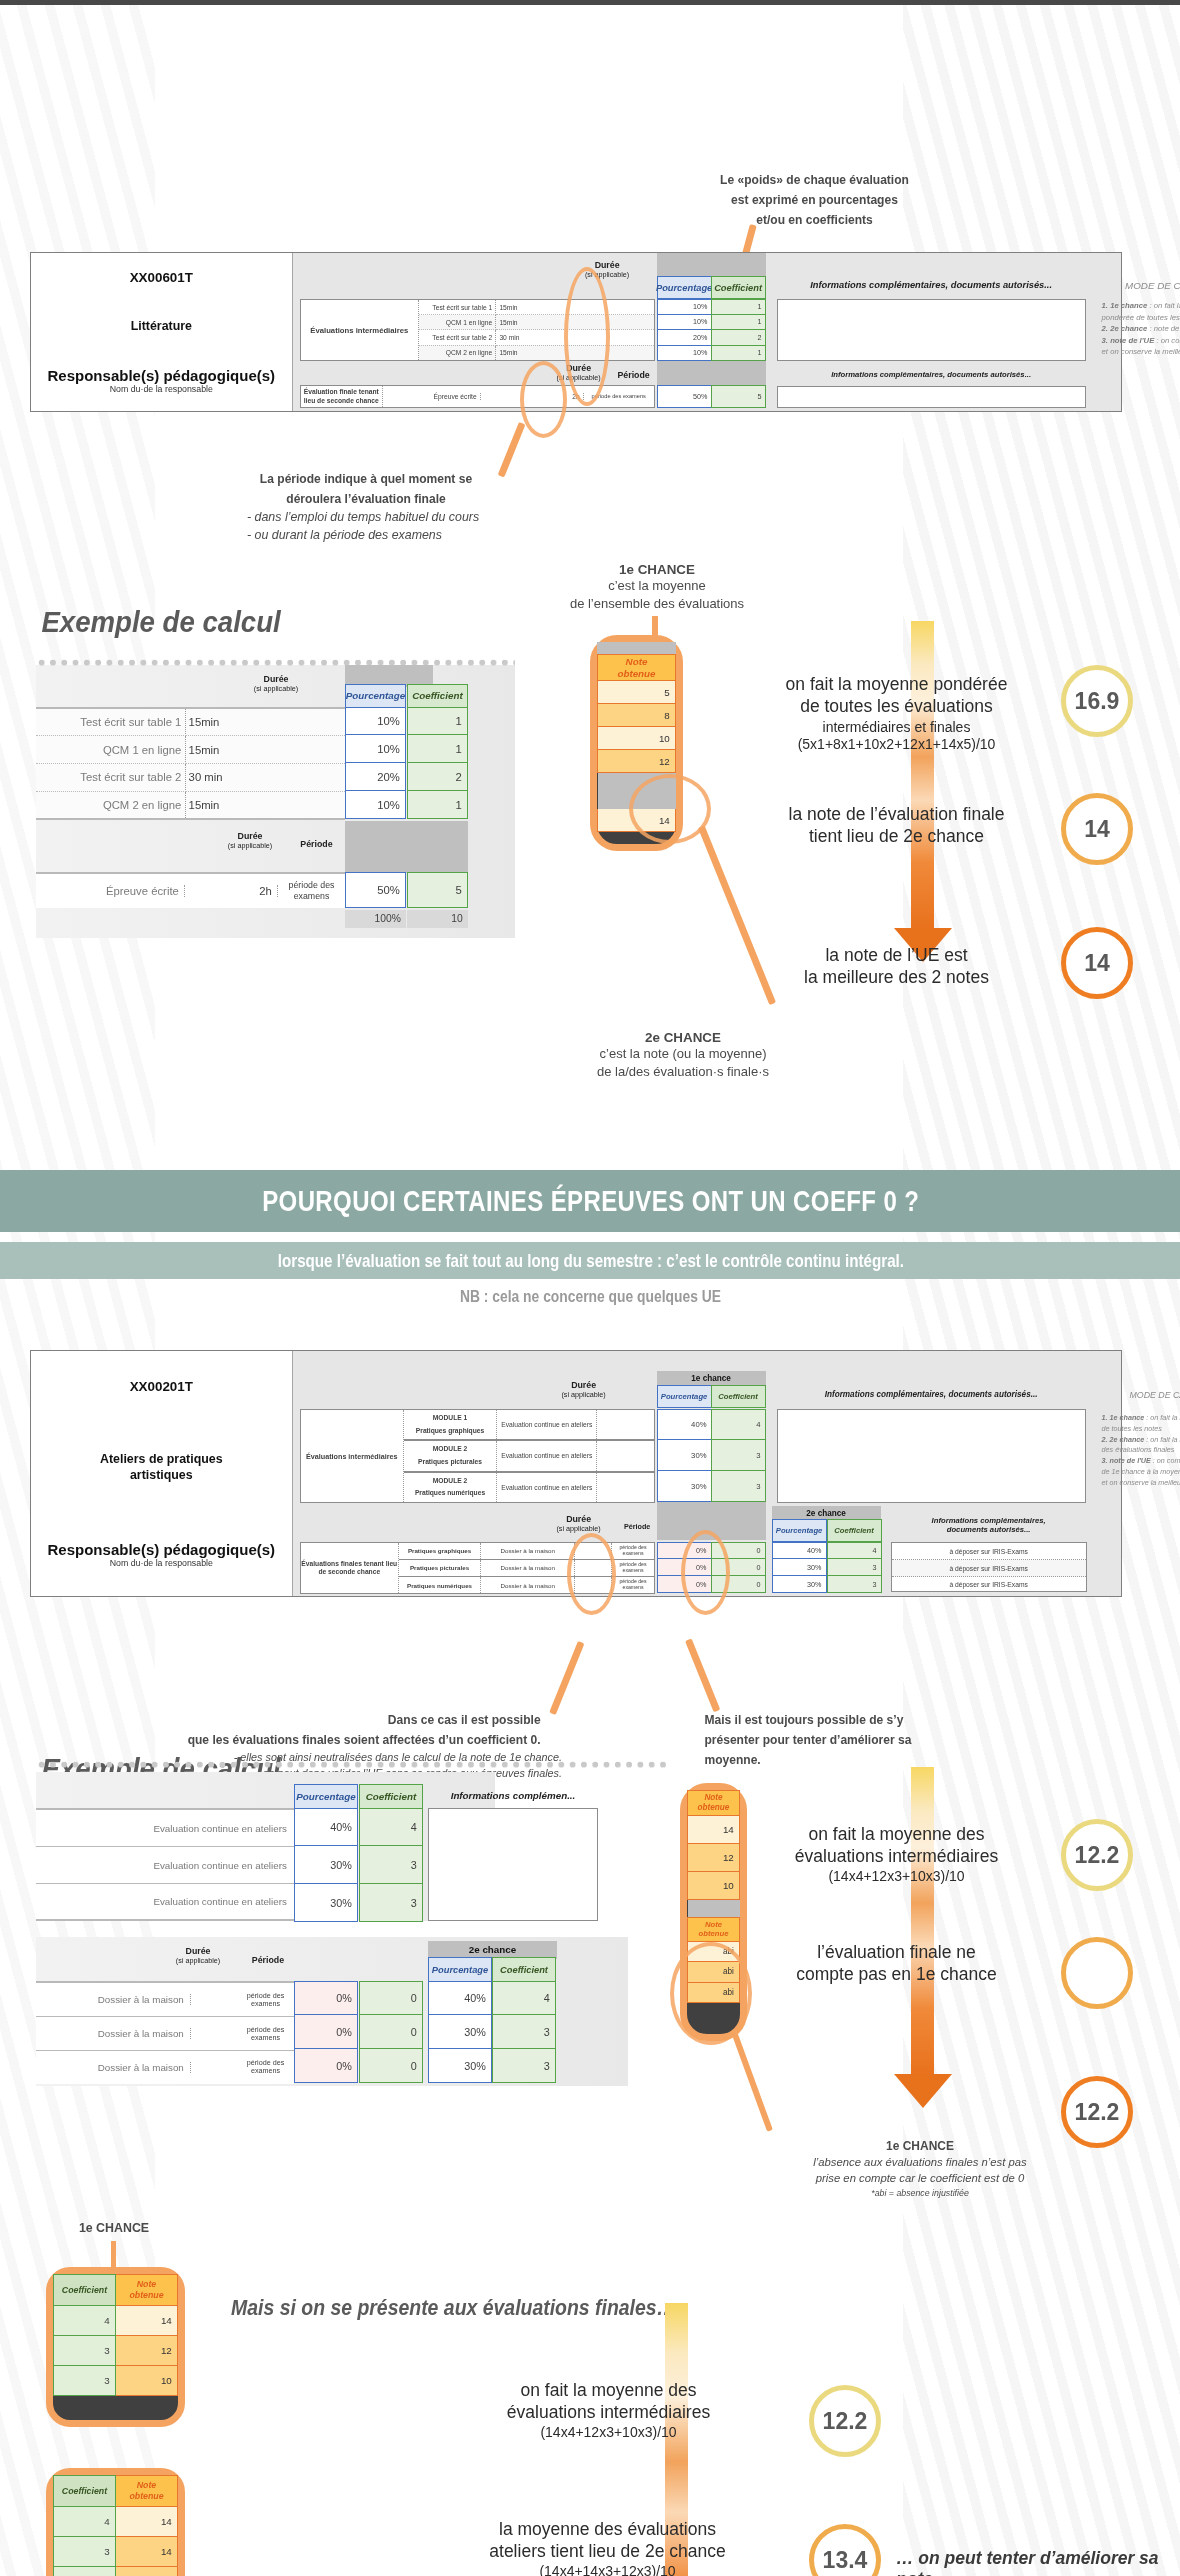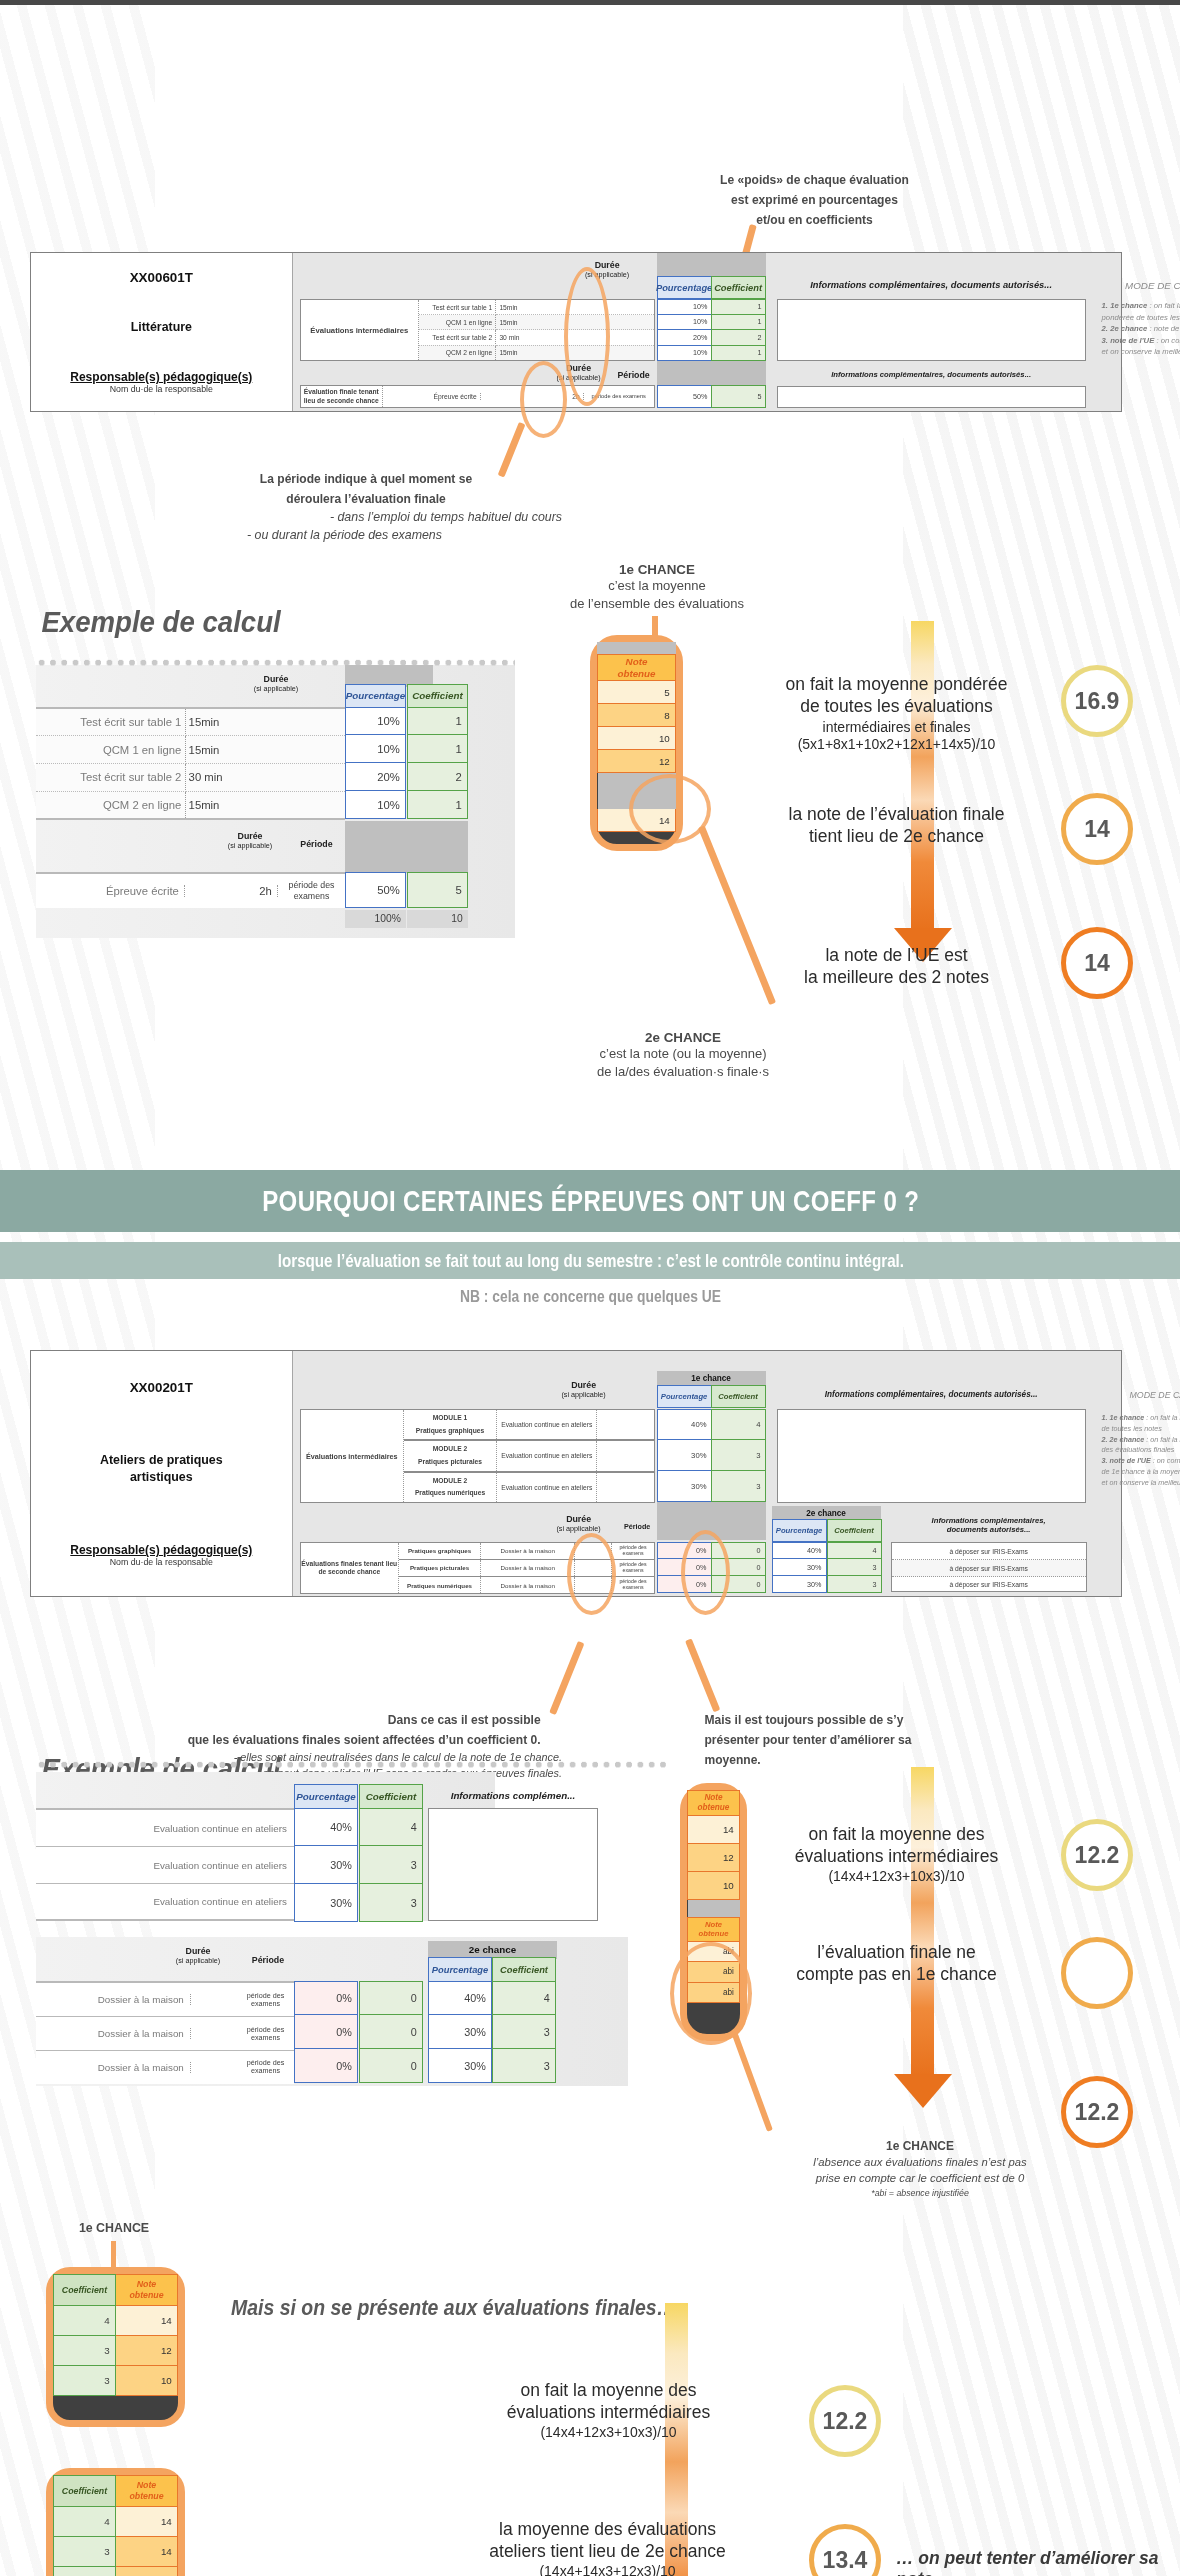--- a/index.html
+++ b/index.html
@@ -52,21 +52,21 @@
   }
   .mcc-inner { position:absolute; inset:0; }
   .mcc-left {
     position:absolute; left:0; top:0; bottom:0; width:24%;
     display:flex; flex-direction:column; justify-content:space-around;
     align-items:center; text-align:center; font-weight:bold; color:#111;
     border-right:1px solid #a6a6a6;
   }
   .mcc-left .code { font-size:13.4px; }
   .mcc-left .ue   { font-size:12.4px; line-height:1.35; }
-  .mcc-left .resp { font-size:12px;text-decoration:underline; }
+  .mcc-left .resp { font-size:15px; }
   .mcc-left .respname { font-size:8.8px; font-weight:normal; color:#333; }
   .mcc-right { position:absolute; left:24%; right:0; top:0; bottom:0; background:#e6e6e6; }
 
   table.grid { border-collapse:collapse; width:100%; font-size:8.2px; }
   table.grid td, table.grid th { padding:1.5px 3.1px; }
 
   .hdrlabel { font-weight:bold; font-size:8.8px; color:#222; text-align:center; }
   .hdrlabel small { font-weight:normal; font-size:7.2px; display:block; }
 
   .colpct { background:#dce6f5; border:1.5px solid #4472c4; color:#2f5597;
@@ -256,21 +256,21 @@
         <div class="infotitle" style="position:absolute; left:484px; top:117px; width:309px; font-size:7.7px;">Informations complémentaires, documents autorisés...</div>
       </div>
     </div>
   </div>
   <div class="ellipse-hl" style="left:564px; top:267px; width:46px; height:139px;"></div>
   <div class="ellipse-hl" style="left:520px; top:361px; width:47px; height:77px;"></div>
 
   <div class="callout" style="left:170px; top:469px; width:392px; text-align:center;">
     <span class="big">La période indique à quel moment se</span>
     <span class="big">déroulera l’évaluation finale</span>
-    <span class="sub" style="display:block;text-align:right;padding-left:77px;">- dans l’emploi du temps habituel du cours</span>
+    <span class="sub" style="display:block;text-align:left;padding-left:77px;">- dans l’emploi du temps habituel du cours</span>
     <span class="sub" style="display:block;text-align:left;padding-left:77px;">- ou durant la période des examens</span>
   </div>
   <div class="leader" style="left:519px; top:422px; width:6.7px; height:57px; transform:rotate(22deg);"></div>
 
   <div class="exheading" style="left:31px; top:605px;">Exemple de calcul</div>
 
   <div class="expanel" style="left:36px; top:665px; width:479px; height:273px; background:linear-gradient(90deg,#f2f2f2,#e8e8e8);">
     <div style="position:absolute; left:196px; top:9.3px; width:88px;" class="hdrlabel">
       <span>Durée</span>
       <small>(si applicable)</small>

